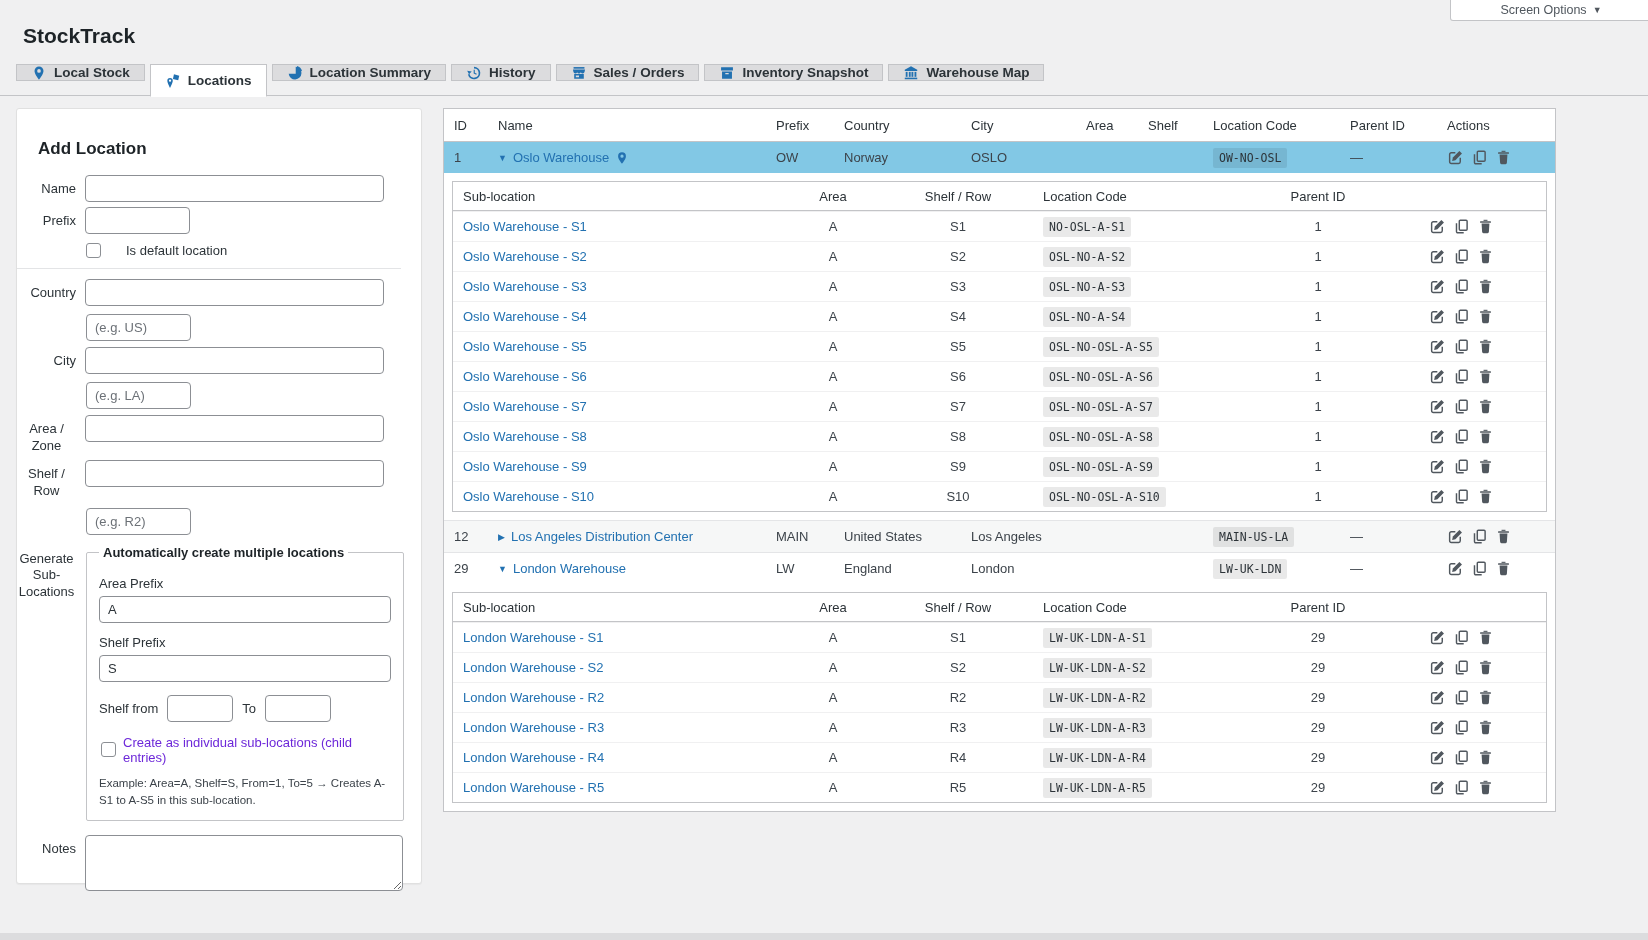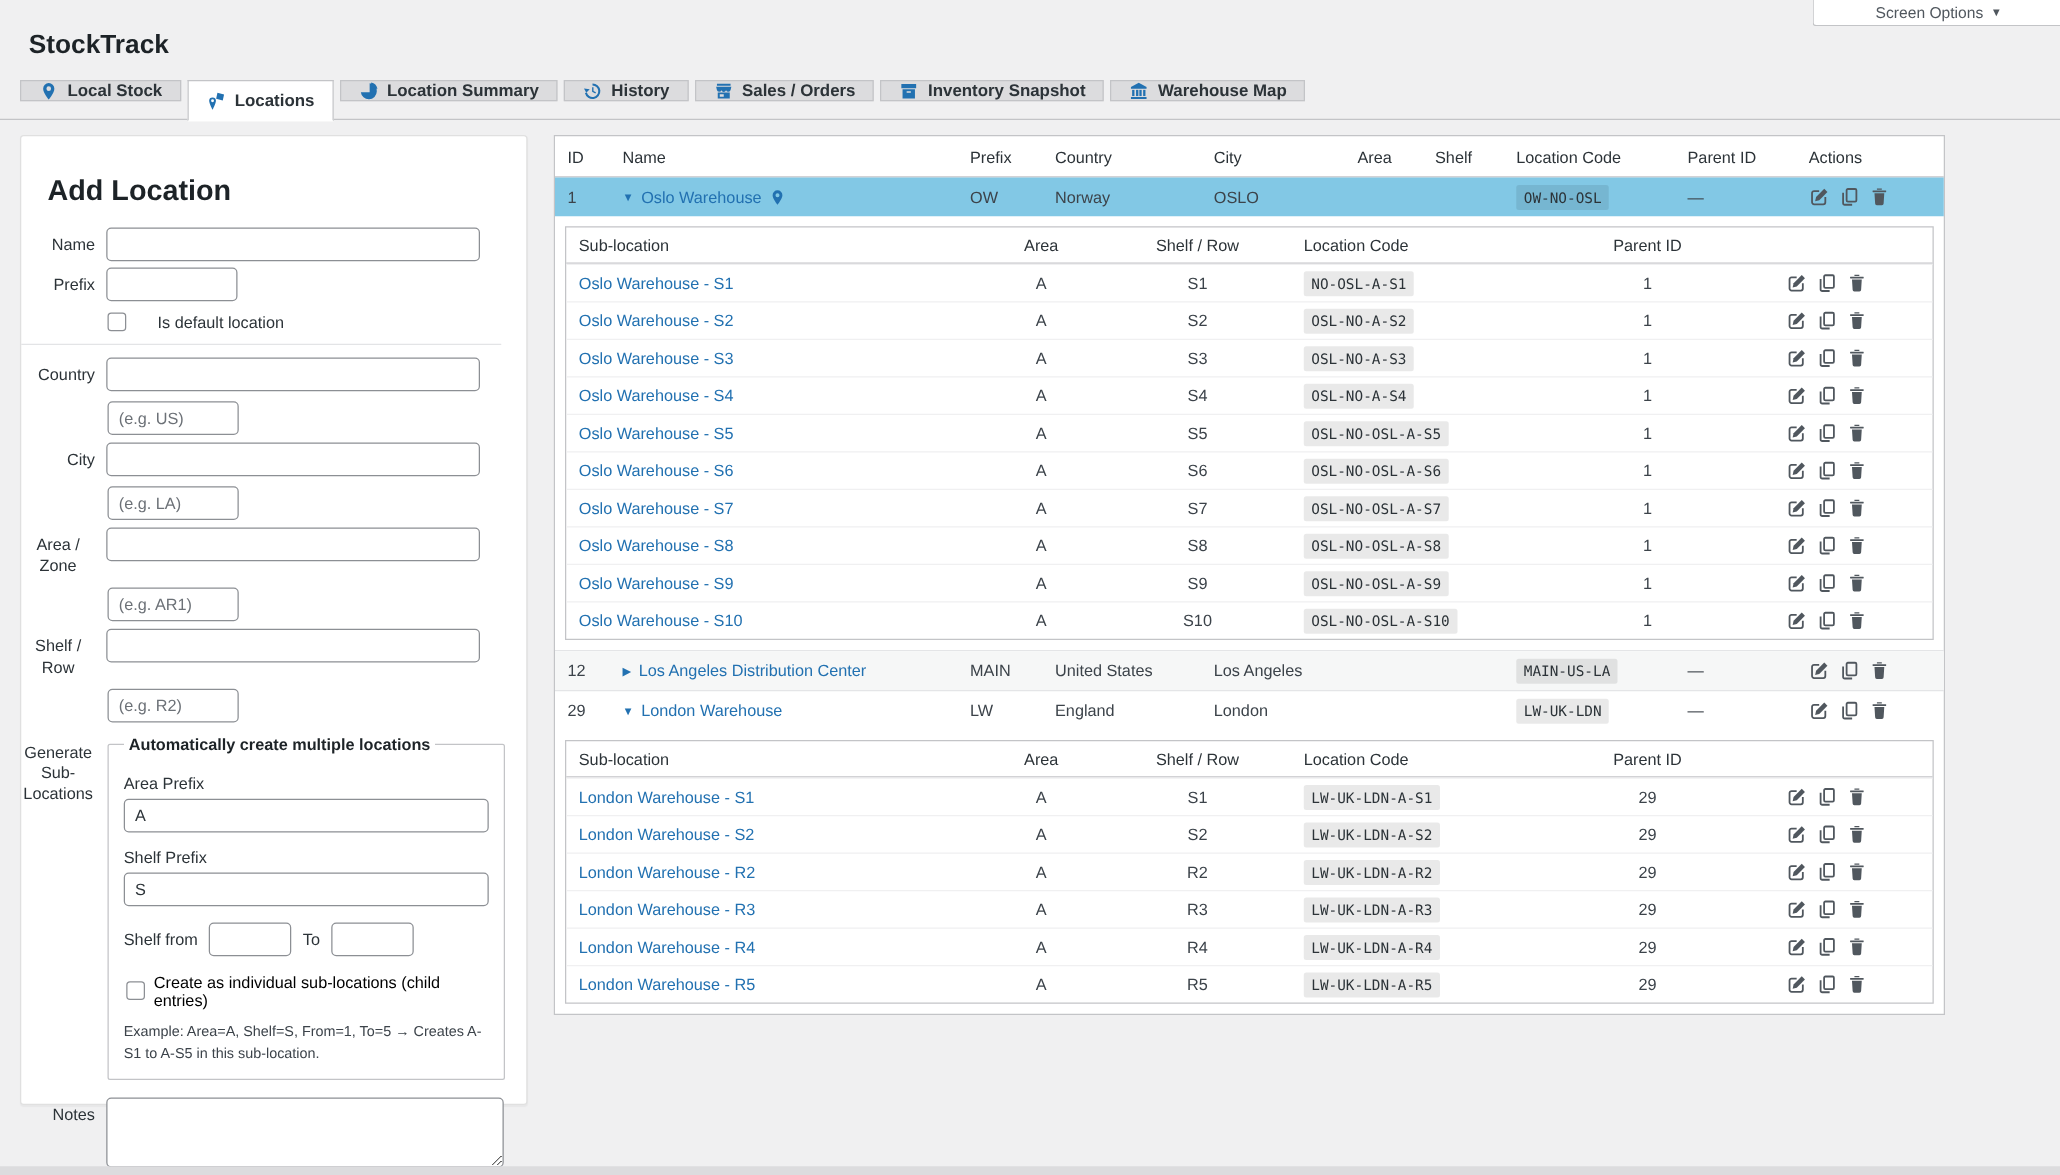--- a/index.html
+++ b/index.html
@@ -20,21 +20,21 @@
   .tab { display:flex; align-items:center; gap:7px; height:17px; padding:0 14px;
          background:#dcdcde; border:1px solid #c3c4c7; color:#2c3338; font-size:13.5px; font-weight:600;
          cursor:pointer; font-family:inherit; }
   .tab.active { background:#fff; border-bottom-color:#fff; height:33px; }
   .tab-ic { width:16px; height:16px; display:inline-flex; }
   .tab-ic svg { width:16px; height:16px; fill:#2271b1; }
 
   
   .panel { position:absolute; left:16px; top:108px; width:406px; height:776px; background:#fff;
            border:1px solid #e0e0e0; border-radius:3px; padding:24px 20px 0 0; box-shadow:0 1px 1px rgba(0,0,0,.04); }
-  .panel h2 { font-size:23px; font-weight:700; color:#1d2327; margin:6px 0 16px 21px; }
+  .panel h2 { font-size:17px; font-weight:700; color:#1d2327; margin:6px 0 16px 21px; }
   .frow { display:flex; align-items:flex-start; margin-bottom:5px; }
   .frow .lab { width:68px; flex:none; display:flex; justify-content:flex-end; padding-right:9px;
                padding-top:6px; color:#2c3338; }
   .frow .lab span { text-align:center; line-height:1.3; }
   .frow .fld { flex:1; }
   input[type=text], textarea { font-family:inherit; font-size:13px; color:#2c3338;
       border:1px solid #8c8f94; border-radius:4px; background:#fff; padding:4px 8px; height:27px; }
   .in-full { width:299px; }
   .in-prefix { width:105px; }
   .in-hint { width:105px; height:25px; margin:3px 0 6px 0; }
@@ -43,21 +43,21 @@
   .chk-row { display:flex; align-items:center; gap:25px; margin:9px 0 10px 69px; color:#2c3338; }
   .chk { width:15px; height:15px; border:1px solid #8c8f94; border-radius:3px; background:#fff; flex:none; cursor:pointer; }
   .divider { height:1px; background:#e3e4e6; margin:4px 0 10px 0; }
 
   .gen-fieldset { border:1px solid #c3c4c7; border-radius:2px; padding:12px 12px 10px 12px; margin-left:1px; width:317px; }
   .gen-fieldset legend { font-weight:700; font-size:13px; color:#1d2327; padding:0 4px; }
   .gen-lab { display:block; margin:4px 0 5px 0; color:#2c3338; }
   .gen-in { width:292px; height:26px; }
   .shelf-line { display:flex; align-items:center; gap:9px; margin:13px 0 2px 0; color:#2c3338; }
   .in-small { width:66px; height:26px; }
-  .gen-chk-row { display:flex; align-items:center; gap:7px; margin:13px 0 10px 2px; color:#000000; }
+  .gen-chk-row { display:flex; align-items:center; gap:7px; margin:13px 0 10px 2px; color:#6d28d9; }
   .gen-example { font-size:11.5px; color:#3c434a; line-height:1.55; margin-top:2px; }
   .notes-row { margin-top:14px; }
   .notes-ta { width:318px; height:56px; resize:both; }
 
   
   .loc-table { position:absolute; left:443px; top:108px; width:1113px; background:#fff; border:1px solid #c3c4c7; }
   .main-head, .main-row { display:grid; grid-template-columns:44px 278px 68px 127px 115px 62px 65px 137px 97px 112px;
       align-items:center; }
   .main-head { height:33px; border-bottom:1px solid #c3c4c7; color:#2c3338; }
   .main-head > span { padding-left:10px; }
@@ -212,21 +212,20 @@
       <div class="fld"><input type="text" class="in-full" style=""></div>
     </div>
     <div class="hint-row"><input type="text" class="in-hint" placeholder="(e.g. LA)" style=""></div>
 
     <div class="frow">
       <div class="lab">
           <span>Area / Zone</span>
         </div>
       <div class="fld"><input type="text" class="in-full" style=""></div>
     </div>
-    <div class="hint-row"><input type="text" class="in-hint" placeholder="(e.g. AR1)" style=""></div>
 
     <div class="frow">
       <div class="lab">
           <span>Shelf / Row</span>
         </div>
       <div class="fld"><input type="text" class="in-full" style=""></div>
     </div>
     <div class="hint-row"><input type="text" class="in-hint" placeholder="(e.g. R2)" style=""></div>
 
     <div class="frow" style="margin-top:4px;">

